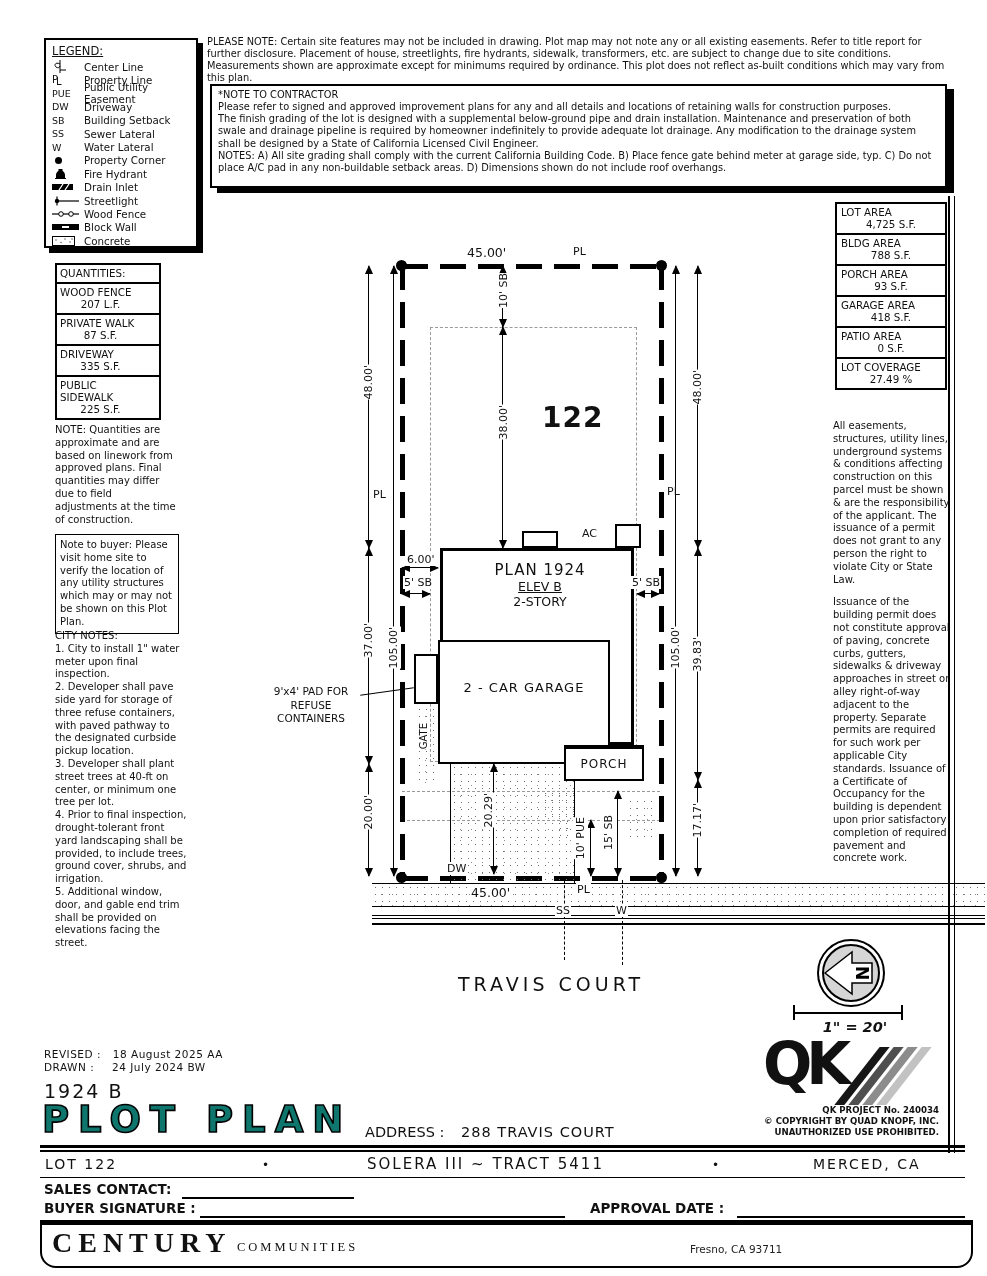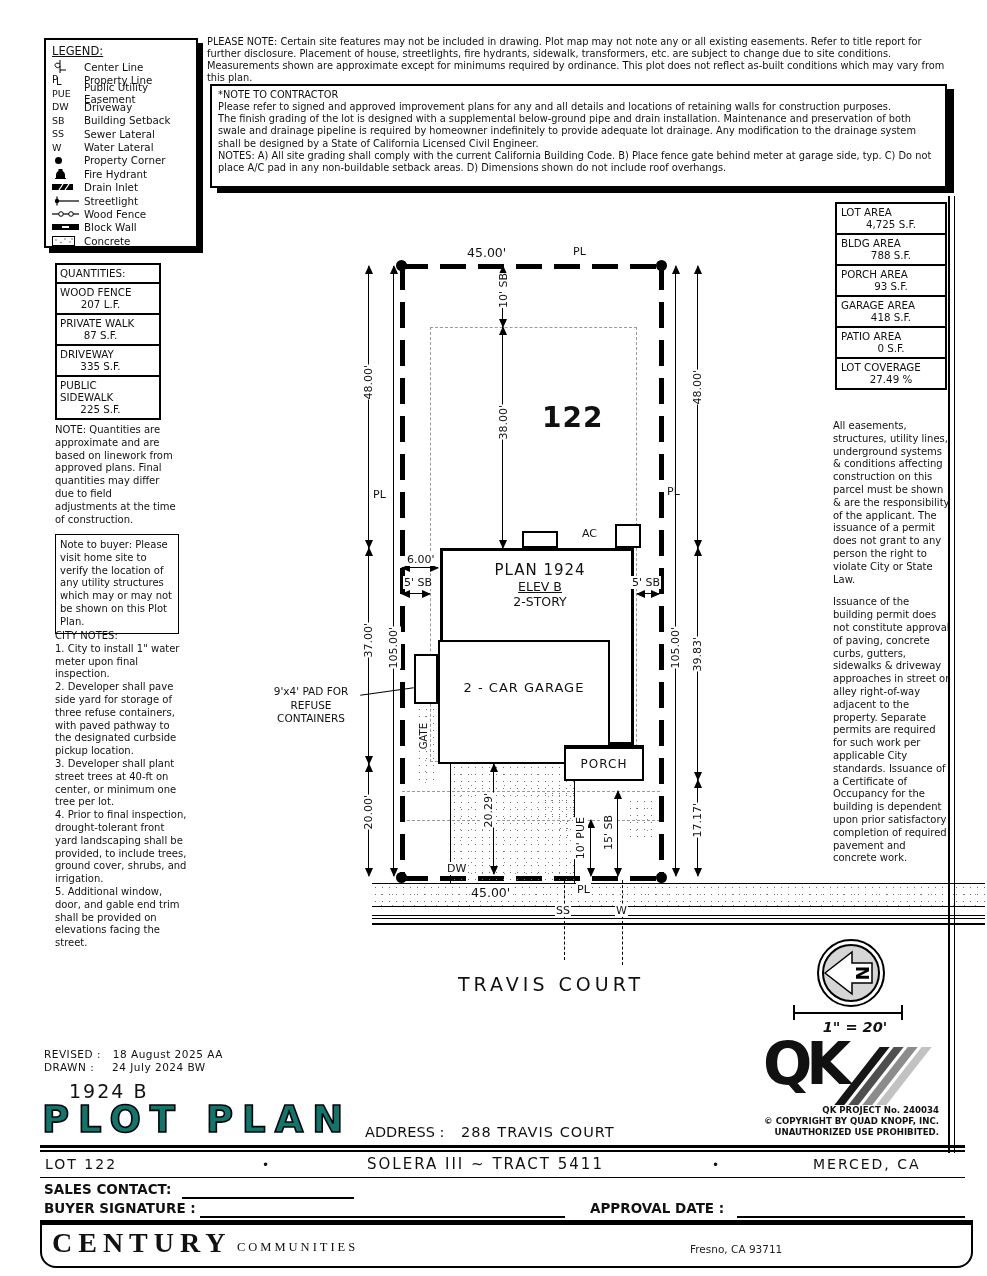--- a/index.html
+++ b/index.html
@@ -366,21 +366,21 @@
   <div class="abs thinline" style="left:954px; top:196px; width:1px; height:957px;"></div>
 
   <div class="abs" style="left:44px; top:1048px; font-size:10.5px; letter-spacing:0.5px;">
     <span>REVISED :</span>
     <span style="margin-left:8px;">18 August 2025  AA</span>
   </div>
   <div class="abs" style="left:44px; top:1061px; font-size:10.5px; letter-spacing:0.5px;">
     <span>DRAWN :</span>
     <span style="margin-left:14px;">24 July 2024  BW</span>
   </div>
-  <div class="abs" style="left:44px; top:1080px; font-size:19px; letter-spacing:2px;margin-left:25px;">1924  B</div>
+  <div class="abs" style="left:44px; top:1080px; font-size:19px; letter-spacing:2px;">1924  B</div>
   <div class="abs outline-text" style="left:42px; top:1098px; font-size:37px; letter-spacing:9px; white-space:nowrap;">PLOT PLAN</div>
   <div class="abs" style="left:365px; top:1124px; font-size:14.5px;">
     <span>ADDRESS :</span>
     <span style="margin-left:12px; letter-spacing:1px;">288 TRAVIS COURT</span>
   </div>
 
   <div class="abs thinline" style="left:40px; top:1145px; width:925px; height:3px;"></div>
   <div class="abs thinline" style="left:40px; top:1150px; width:925px; height:1.5px;"></div>
   <div class="abs thinline" style="left:40px; top:1177px; width:925px; height:1.2px;"></div>
 

